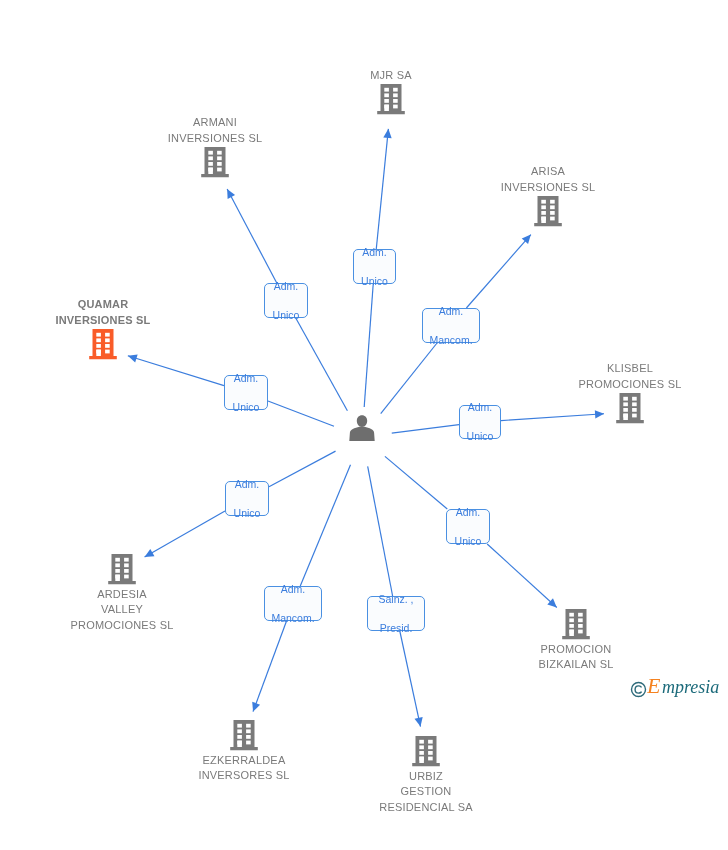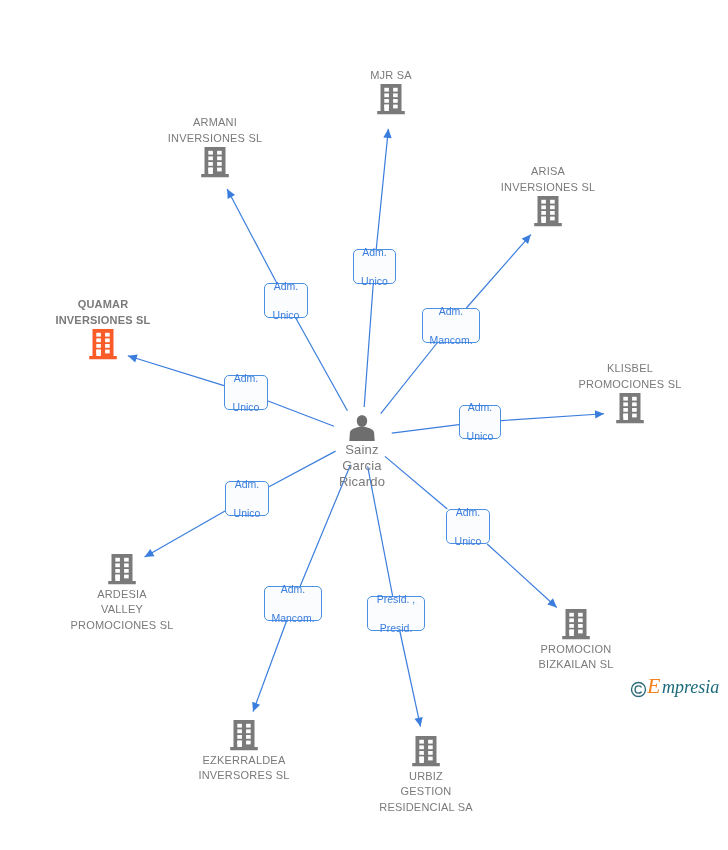--- a/index.html
+++ b/index.html
@@ -213,25 +213,20 @@
           <div>URBIZ</div>
           <div>GESTION</div>
           <div>RESIDENCIAL SA</div>
         </div>
       </div>
       <div class="node" style="width: 200px; left: 262px; top: 414px;">
         <svg width="28" height="28" viewBox="0 0 28 28" class="ico">
           <path fill="#6e6e6e" d="M14 1.2c-3.1 0-5.2 2.3-5.2 5.6 0 3.4 2.3 6.2 5.2 6.2s5.2-2.8 5.2-6.2c0-3.3-2.1-5.6-5.2-5.6z"></path>
           <path fill="#6e6e6e" d="M14 12.6c-3.2 0-7.2 1.4-10 2.9-1.4.8-2 1.9-2.1 3.3L1.3 27h25.4l-.6-8.2c-.1-1.4-.7-2.5-2.1-3.3-2.8-1.5-6.8-2.9-10-2.9z"></path>
         </svg>
-        <div class="cap" style="font-size: 13px; line-height: 16px;">
-          <div>Sainz</div>
-          <div>Garcia</div>
-          <div>Ricardo</div>
-        </div>
       </div>
     </div>
   <div id="boxes-layer">
       <div class="rolebox" style="left: 353px; top: 249px; width: 43px; height: 35px;">
         <span>Adm.</span>
         <span>Unico</span>
       </div>
       <div class="rolebox" style="left: 264px; top: 283px; width: 44px; height: 35px;">
         <span>Adm.</span>
         <span>Unico</span>
@@ -254,21 +249,21 @@
       </div>
       <div class="rolebox" style="left: 446px; top: 509px; width: 44px; height: 35px;">
         <span>Adm.</span>
         <span>Unico</span>
       </div>
       <div class="rolebox" style="left: 264px; top: 586px; width: 58px; height: 35px;">
         <span>Adm.</span>
         <span>Mancom.</span>
       </div>
       <div class="rolebox" style="left: 367px; top: 596px; width: 58px; height: 35px;">
-        <span>Presid. ,</span>
+        <span>Sainz. ,</span>
         <span>Presid.</span>
       </div>
     </div>
 
   <div id="footer">
     <svg width="17" height="17" viewBox="0 0 17 17">
       <circle cx="8.5" cy="8.5" r="7" fill="none" stroke="#2d6a7a" stroke-width="1.4"></circle>
       <path d="M11.2 5.9a4 4 0 0 0-2.7-1c-2 0-3.4 1.5-3.4 3.6S6.5 12.1 8.5 12.1c1.1 0 2-.4 2.7-1" fill="none" stroke="#2d6a7a" stroke-width="1.4" stroke-linecap="round"></path>
     </svg>
     <span id="brandwrap"><svg width="78" height="22" viewBox="0 0 78 22">

